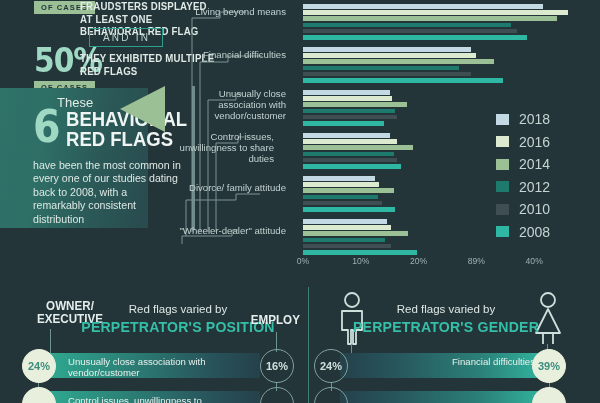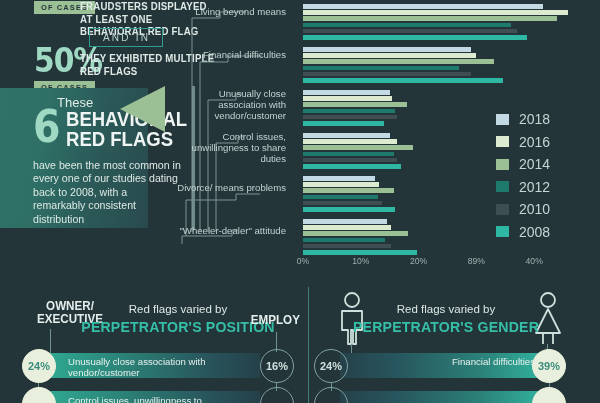--- a/index.html
+++ b/index.html
@@ -203,22 +203,22 @@
       <path d="M28 232 L28 100 L56 100 L56 94 L62 94"></path>
       <path d="M36 232 L36 143 L58 143 L58 137 L64 137"></path>
       <path d="M6 236 L6 200 L56 200 L56 194 L80 194"></path>
       <path d="M2 244 L2 236 L52 236 L52 230 L58 230"></path>
     </g>
   </svg>
 
   <div class="cat-label" style="left:176px; top:6px;">Living beyond means</div>
   <div class="cat-label" style="left:176px; top:49px;">Financial difficulties</div>
   <div class="cat-label" style="left:176px; top:88px;">Unusually close association with vendor/customer</div>
-  <div class="cat-label" style="left:176px; top:131px;">Control issues, unwillingness to share duties</div>
-  <div class="cat-label" style="left:176px; top:182px;">Divorce/ means problems</div>
+  <div class="cat-label" style="left:164px; top:131px;">Control issues, unwillingness to share duties</div>
+  <div class="cat-label" style="left:176px; top:182px;">Divorce/ family attitude</div>
   <div class="cat-label" style="left:176px; top:225px;">"Wheeler-dealer" attitude</div>
 
   <div class="chart" id="chart">
       <div class="grp" style="top: 4px;">
         <div class="bar" style="width: 239.87px; background: rgb(195, 217, 227);"></div>
         <div class="bar" style="width: 264.724px; background: rgb(220, 235, 208);"></div>
         <div class="bar" style="width: 254.32px; background: rgb(156, 192, 149);"></div>
         <div class="bar" style="width: 208.08px; background: rgb(31, 122, 110);"></div>
         <div class="bar" style="width: 213.86px; background: rgb(63, 78, 82);"></div>
         <div class="bar" style="width: 224.264px; background: rgb(46, 184, 164);"></div>

